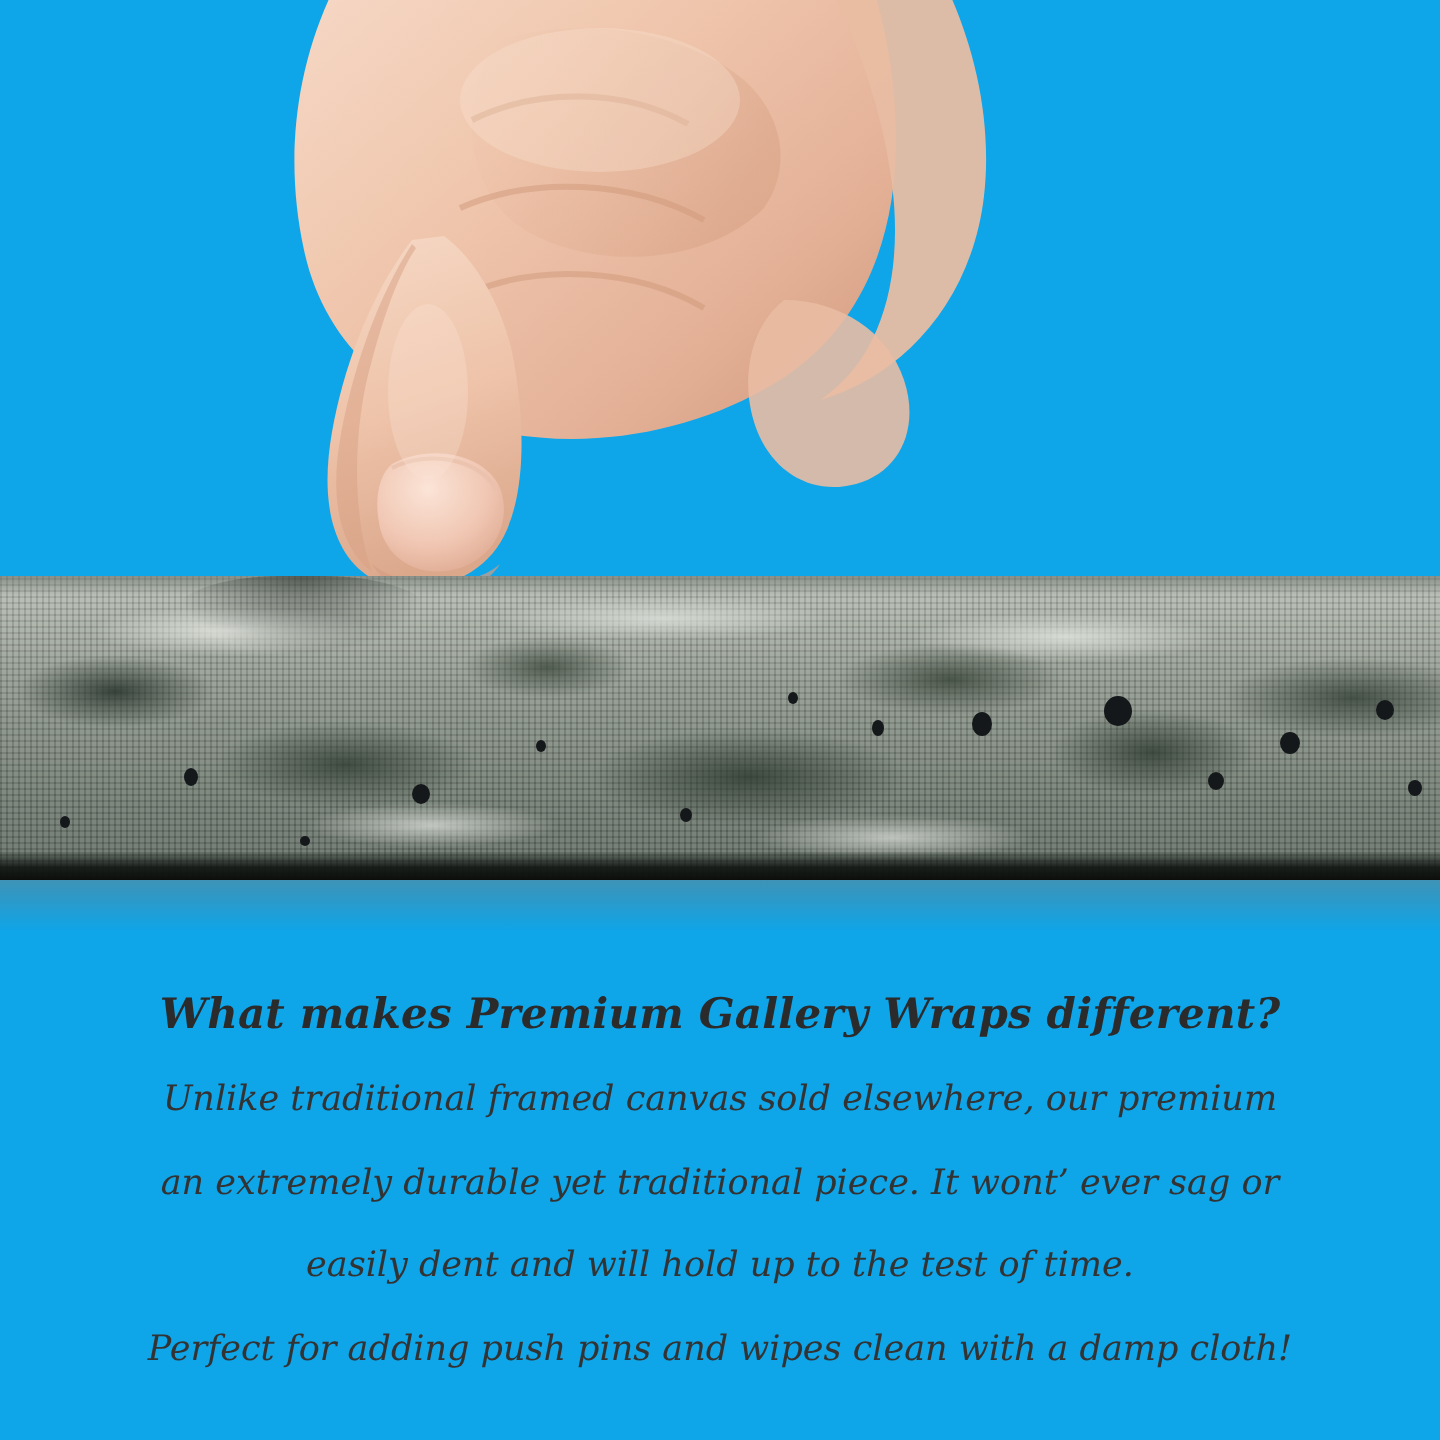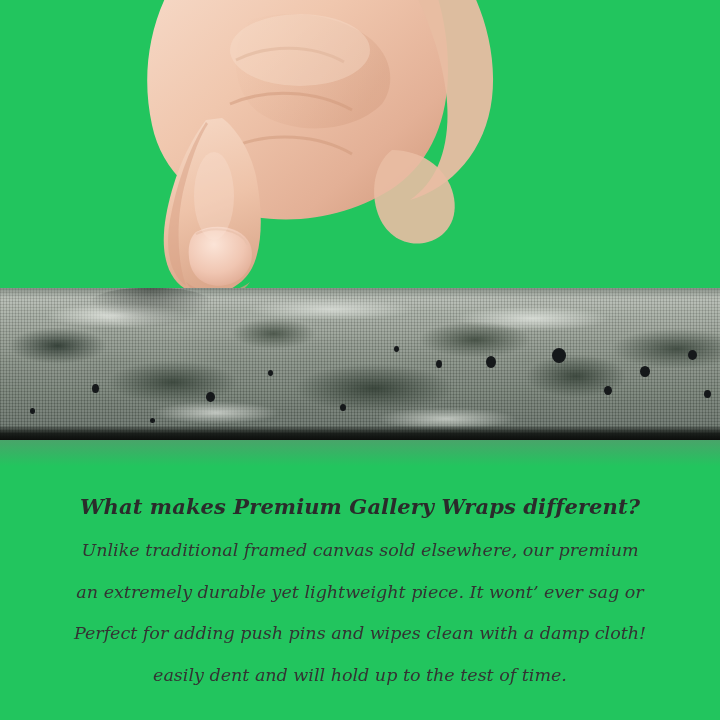--- a/index.html
+++ b/index.html
@@ -11,21 +11,21 @@
     width: 720px;
     height: 720px;
     overflow: hidden;
     font-family: "DejaVu Sans", sans-serif;
   }
 
   #scene {
     position: relative;
     width: 720px;
     height: 720px;
-    background: #22c55e;
+    background: #0ea5e9;
     overflow: hidden;
   }
 
   
   .hand-layer {
     position: absolute;
     left: 0;
     top: 0;
     width: 720px;
     height: 300px;
@@ -209,18 +209,18 @@
 
     <div class="band-edge-bottom"></div>
   </div>
 
   <div class="band-under-shadow"></div>
   <div class="thumb-contact-shadow"></div>
 
   <div class="caption">
     <div class="caption-heading">What makes Premium Gallery Wraps different?</div>
     <div class="caption-line">Unlike traditional framed canvas sold elsewhere, our premium</div>
-    <div class="caption-line">an extremely durable yet lightweight piece. It wont’ ever sag or</div>
+    <div class="caption-line">an extremely durable yet traditional piece. It wont’ ever sag or</div>
+    <div class="caption-line">easily dent and will hold up to the test of time.</div>
     <div class="caption-line">Perfect for adding push pins and wipes clean with a damp cloth!</div>
-    <div class="caption-line">easily dent and will hold up to the test of time.</div>
   </div>
 
 </div>
 
 </body></html>

